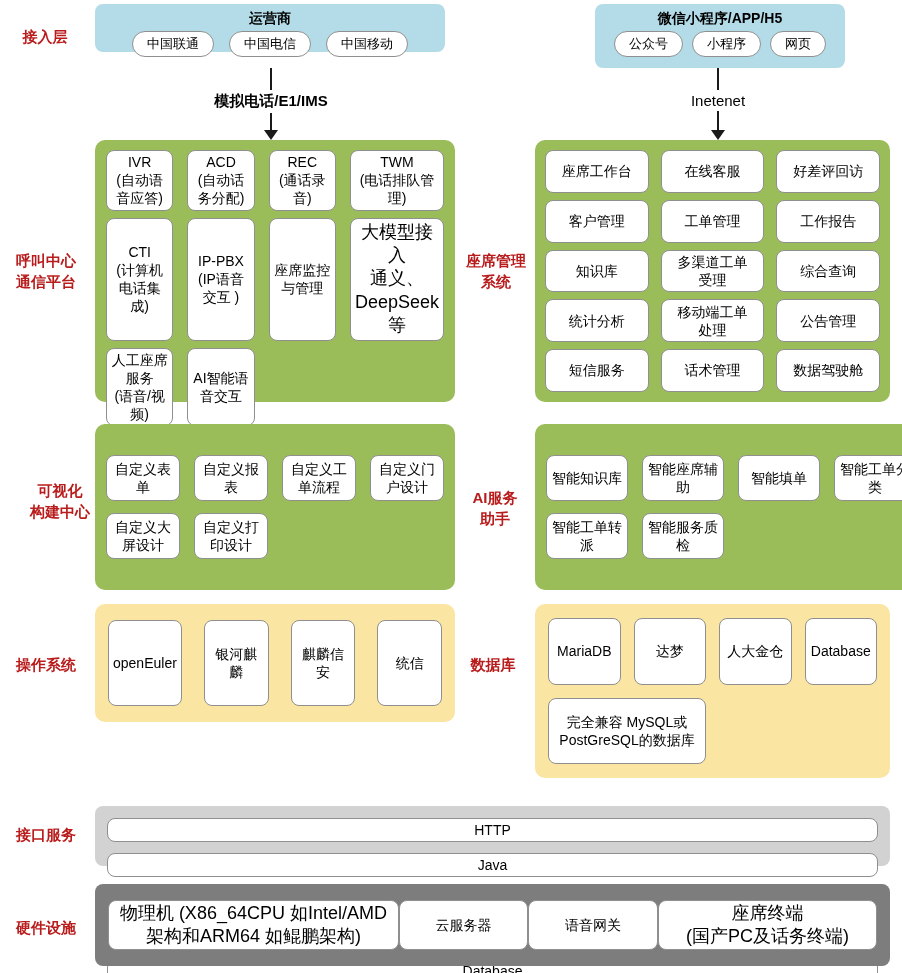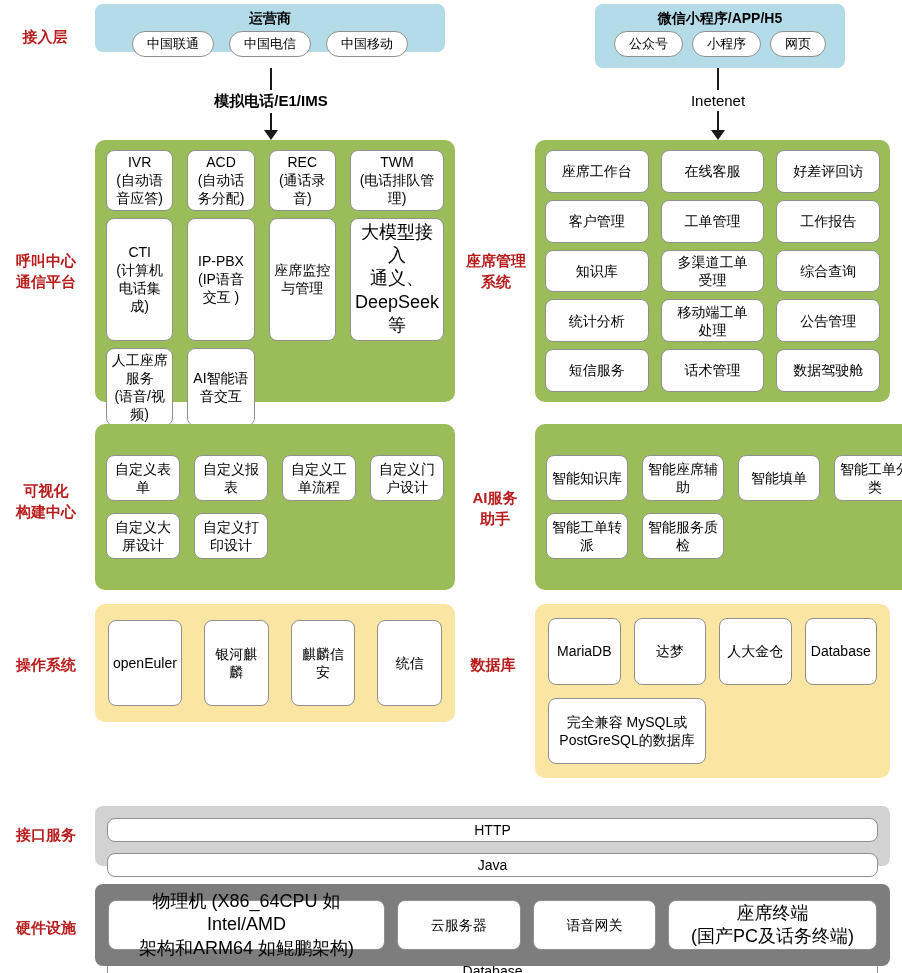--- a/index.html
+++ b/index.html
@@ -28,40 +28,40 @@
   .grid2{grid-template-columns:1fr 1fr 1fr 1fr;}
   .grid3{grid-template-columns:1fr 1fr 1fr;}
   .t2l{gap:7px 14px;padding:10px 11px;}
   .t2r{gap:7px 12px;padding:10px 10px;}
   .t3{gap:12px 14px;padding:31px 11px;}
   .t4l{gap:14px 22px;padding:16px 13px;}
   .t4r{gap:13px 13px;padding:14px 13px;}
   .span2{grid-column:1 / span 2;}
   .gray{background:var(--gray,#d2d2d2);border-radius:8px;display:flex;gap:11px;padding:12px;align-items:stretch;flex-direction:column;}
   .gray .chip{flex:1;}
-  .dark{background:var(--dark-gray,#7d7d7d);border-radius:8px;display:flex;gap:12px;padding:16px 13px;align-items:stretch;}
+  .dark{background:var(--dark-gray,#7d7d7d);border-radius:8px;display:flex;padding:16px 13px;align-items:stretch;}
   .arrow{position:absolute;width:16px;}
   .arrow-line{position:absolute;left:7px;top:0;bottom:9px;width:2px;background:#1a1a1a;}
   .arrow-head{position:absolute;left:1px;bottom:0;width:0;height:0;
     border-left:7px solid transparent;border-right:7px solid transparent;border-top:10px solid #1a1a1a;}
   .arrow-label{position:absolute;background:#fff;text-align:center;font-size:15px;padding:2px 0;}
   .arrow-label.b{font-weight:bold;}
   .fs13{font-size:18px;}
 </style>
 </head>
 <body>
 
 <div class="canvas">
 
   <div class="side-label" style="left:0;top:26px;width:90px">接入层</div>
   <div class="side-label" style="left:0;top:250px;width:92px">呼叫中心
 通信平台</div>
   <div class="mid-label" style="left:452px;top:250px;width:88px">座席管理
 系统</div>
-  <div class="side-label" style="left:0;top:480px;width:92px">可视化
+  <div class="side-label" style="left:14px;top:480px;width:92px">可视化
 构建中心</div>
   <div class="mid-label" style="left:452px;top:487px;width:86px">AI服务
 助手</div>
   <div class="side-label" style="left:0;top:654px;width:92px">操作系统</div>
   <div class="mid-label" style="left:452px;top:654px;width:82px">数据库</div>
   <div class="side-label" style="left:0;top:824px;width:92px">接口服务</div>
   <div class="side-label" style="left:0;top:917px;width:92px">硬件设施</div>
 
   <div class="panel blue" style="left:95px;top:4px;width:350px;height:48px">
     <div class="panel-title">运营商</div>

